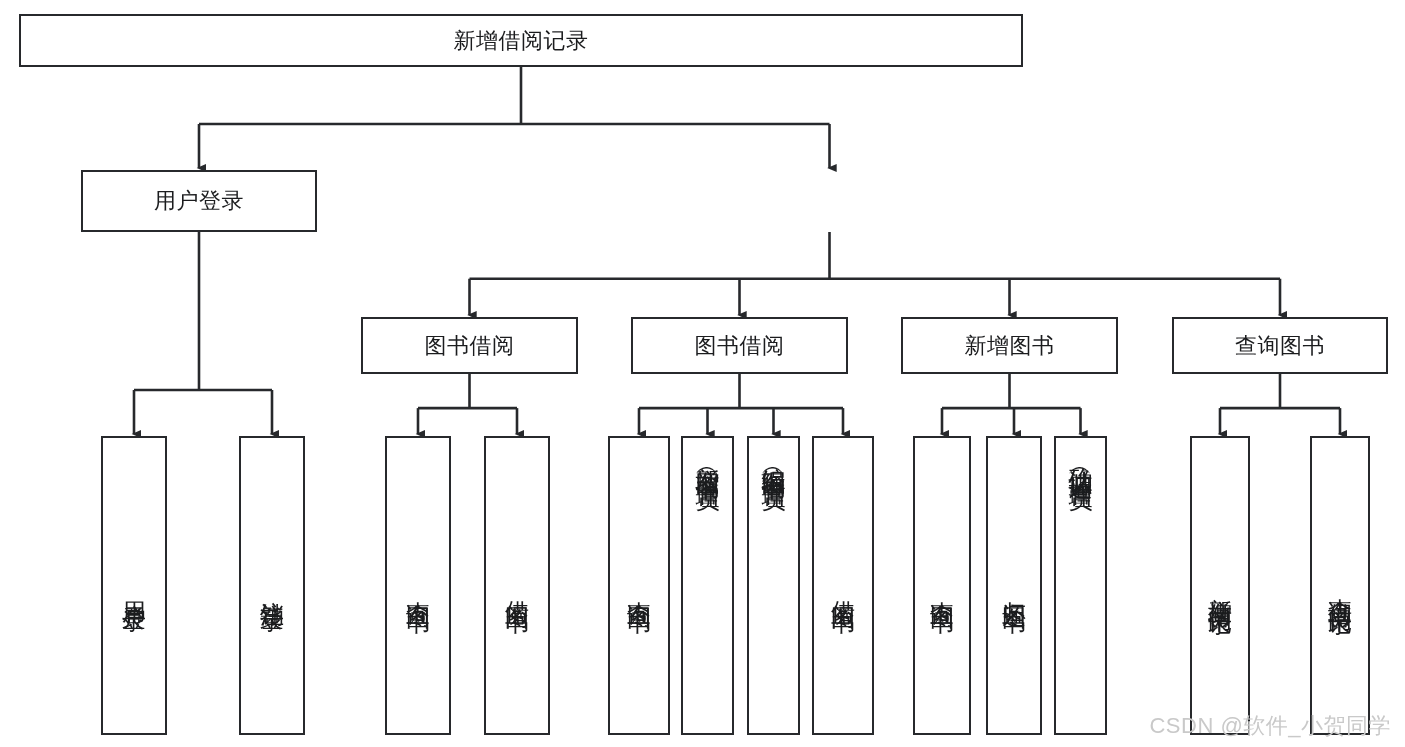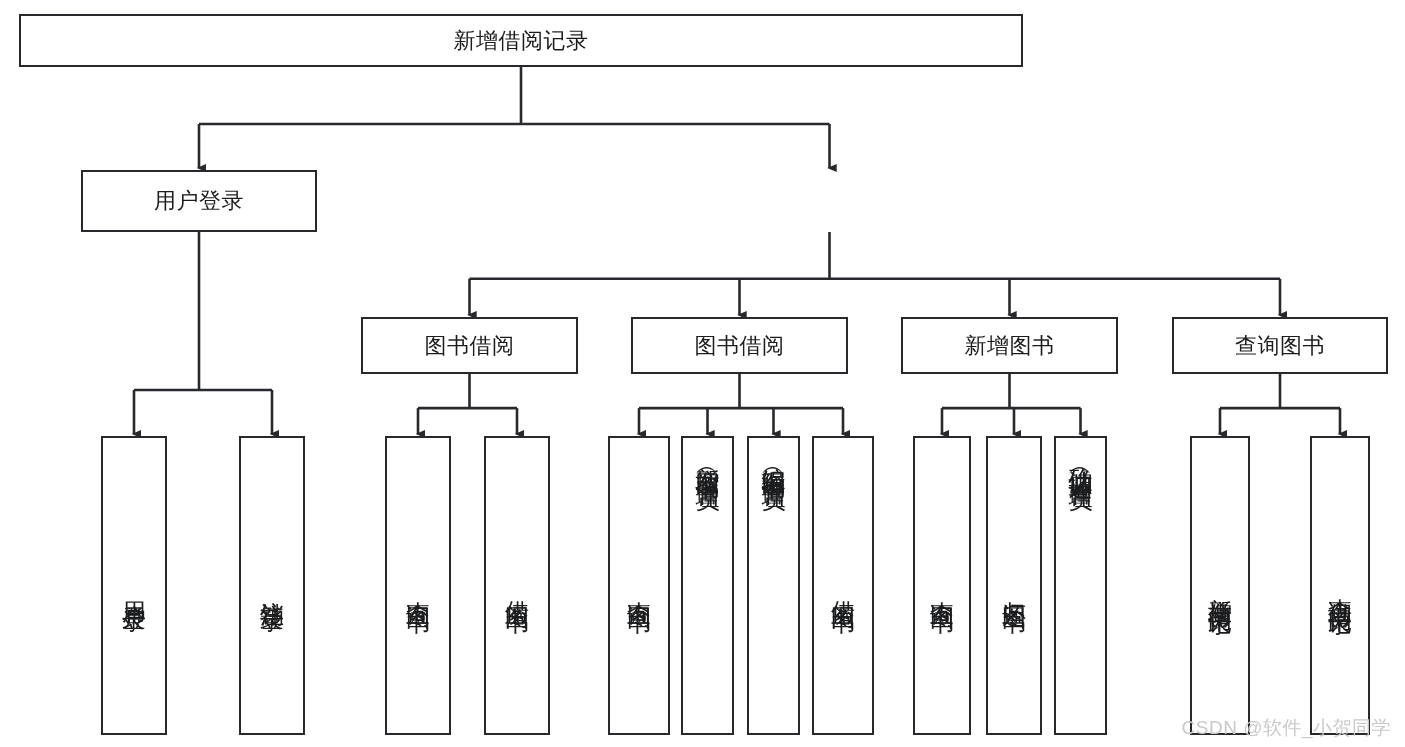--- a/index.html
+++ b/index.html
@@ -56,21 +56,21 @@
     margin-top: 4px;
   }
   .node.vertical.centered {
     align-items: center;
     padding-top: 0;
   }
   .watermark {
     position: absolute;
     right: 14px;
     bottom: 6px;
-    font-size: 19px;
+    font-size: 22px;
     color: #c9c9c9;
     white-space: nowrap;
     z-index: 3;
     letter-spacing: 0.5px;
   }
 </style>
 </head>
 <body>
 
 <div id="canvas">

